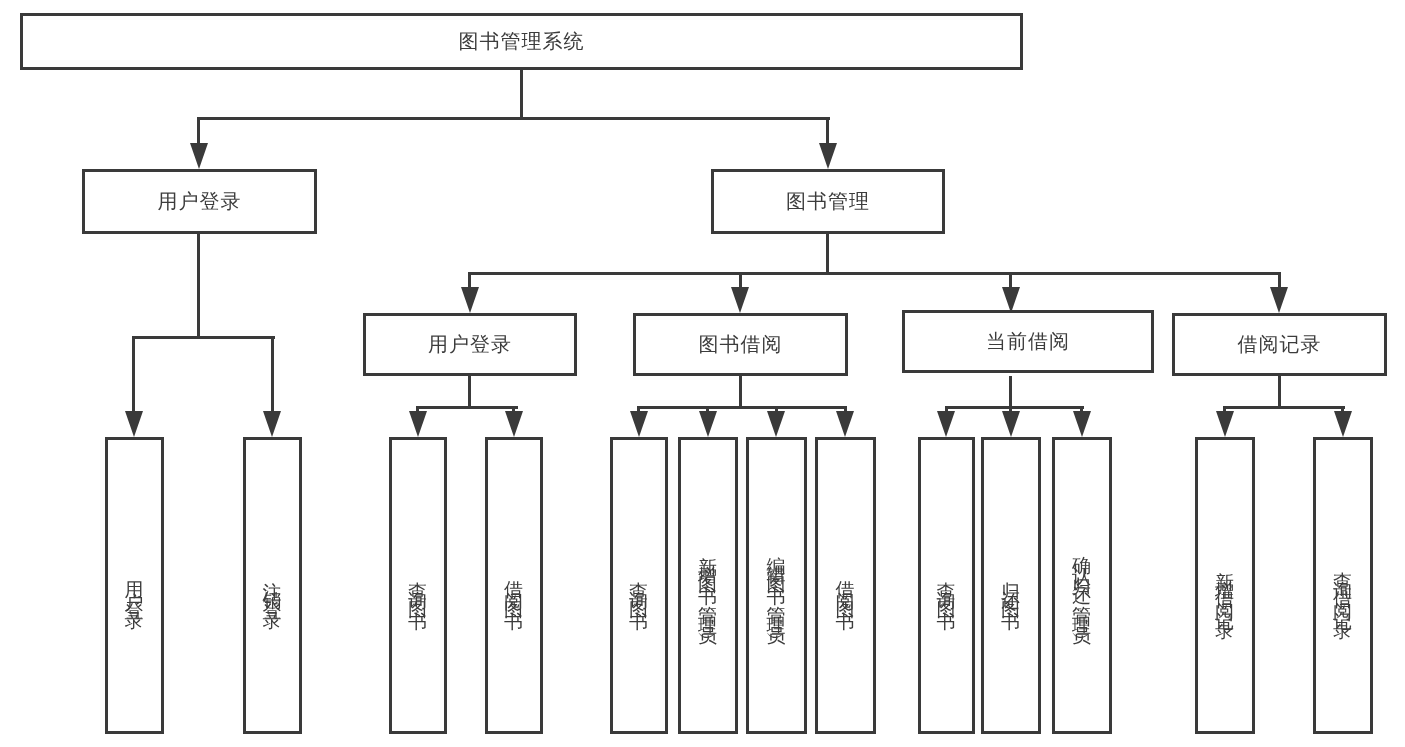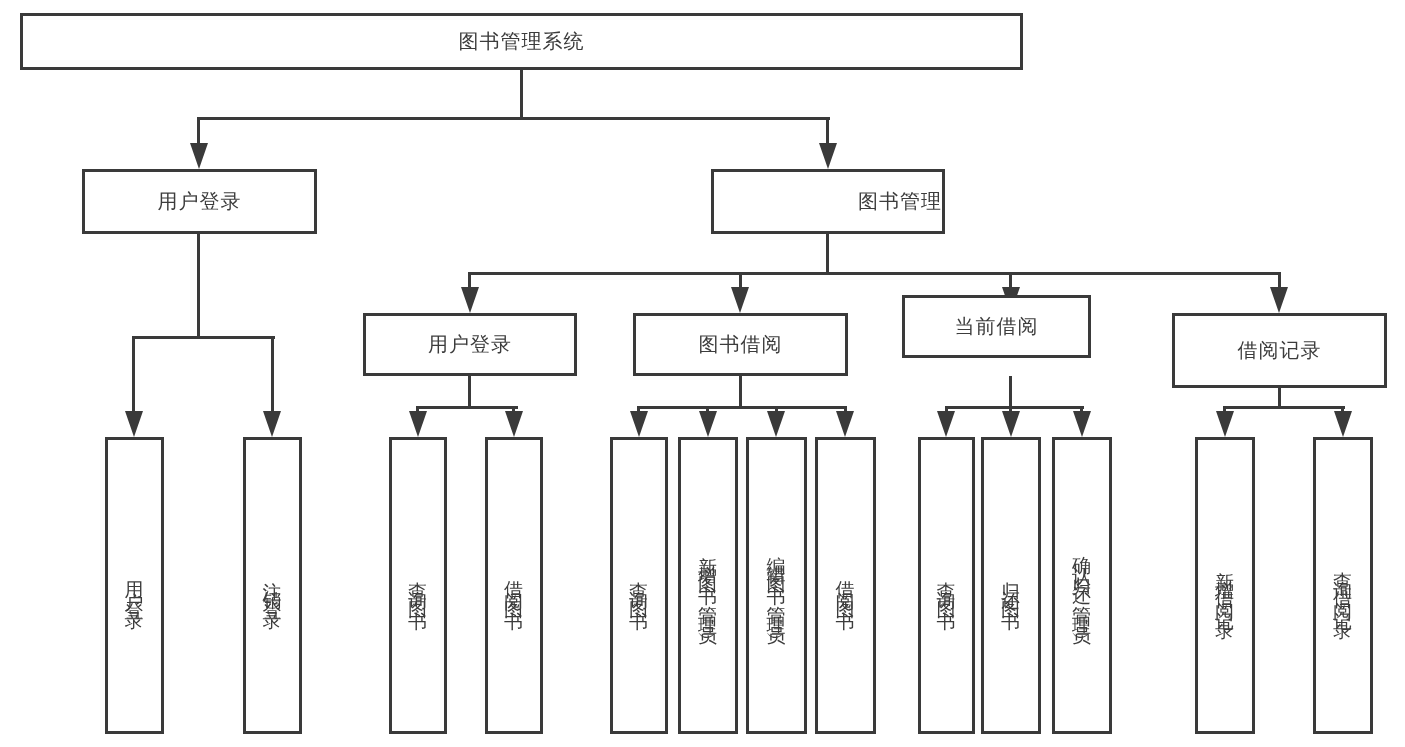--- a/index.html
+++ b/index.html
@@ -45,34 +45,34 @@
 
 <div id="canvas" style="--line: #3a3a3a; --text: #3c3c3c; --wm: #a6a6a6; --bg: #ffffff;">
 
   <div class="node" style="left:20px;top:13px;width:1003px;height:57px;">
     <span>图书管理系统</span>
   </div>
 
   <div class="node" style="left:82px;top:169px;width:235px;height:65px;">
     <span>用户登录</span>
   </div>
-  <div class="node" style="left:711px;top:169px;width:234px;height:65px;justify-content:flex-end;">
+  <div class="node" style="left:711px;top:169px;width:234px;height:65px;">
     <span>图书管理</span>
   </div>
 
   <div class="node" style="left:363px;top:313px;width:214px;height:63px;">
     <span>用户登录</span>
   </div>
   <div class="node" style="left:633px;top:313px;width:215px;height:63px;">
     <span>图书借阅</span>
   </div>
-  <div class="node" style="left:902px;top:295px;width:189px;height:63px;">
+  <div class="node" style="left:902px;top:310px;width:252px;height:63px;">
     <span>当前借阅</span>
   </div>
-  <div class="node" style="left:1172px;top:313px;width:215px;height:75px;">
+  <div class="node" style="left:1172px;top:313px;width:215px;height:63px;">
     <span>借阅记录</span>
   </div>
 
   <div class="node leaf" style="left:105px;top:437px;width:59px;height:297px;">
     <span class="vtext">用户登录</span>
   </div>
   <div class="node leaf" style="left:243px;top:437px;width:59px;height:297px;">
     <span class="vtext">注销登录</span>
   </div>
 

